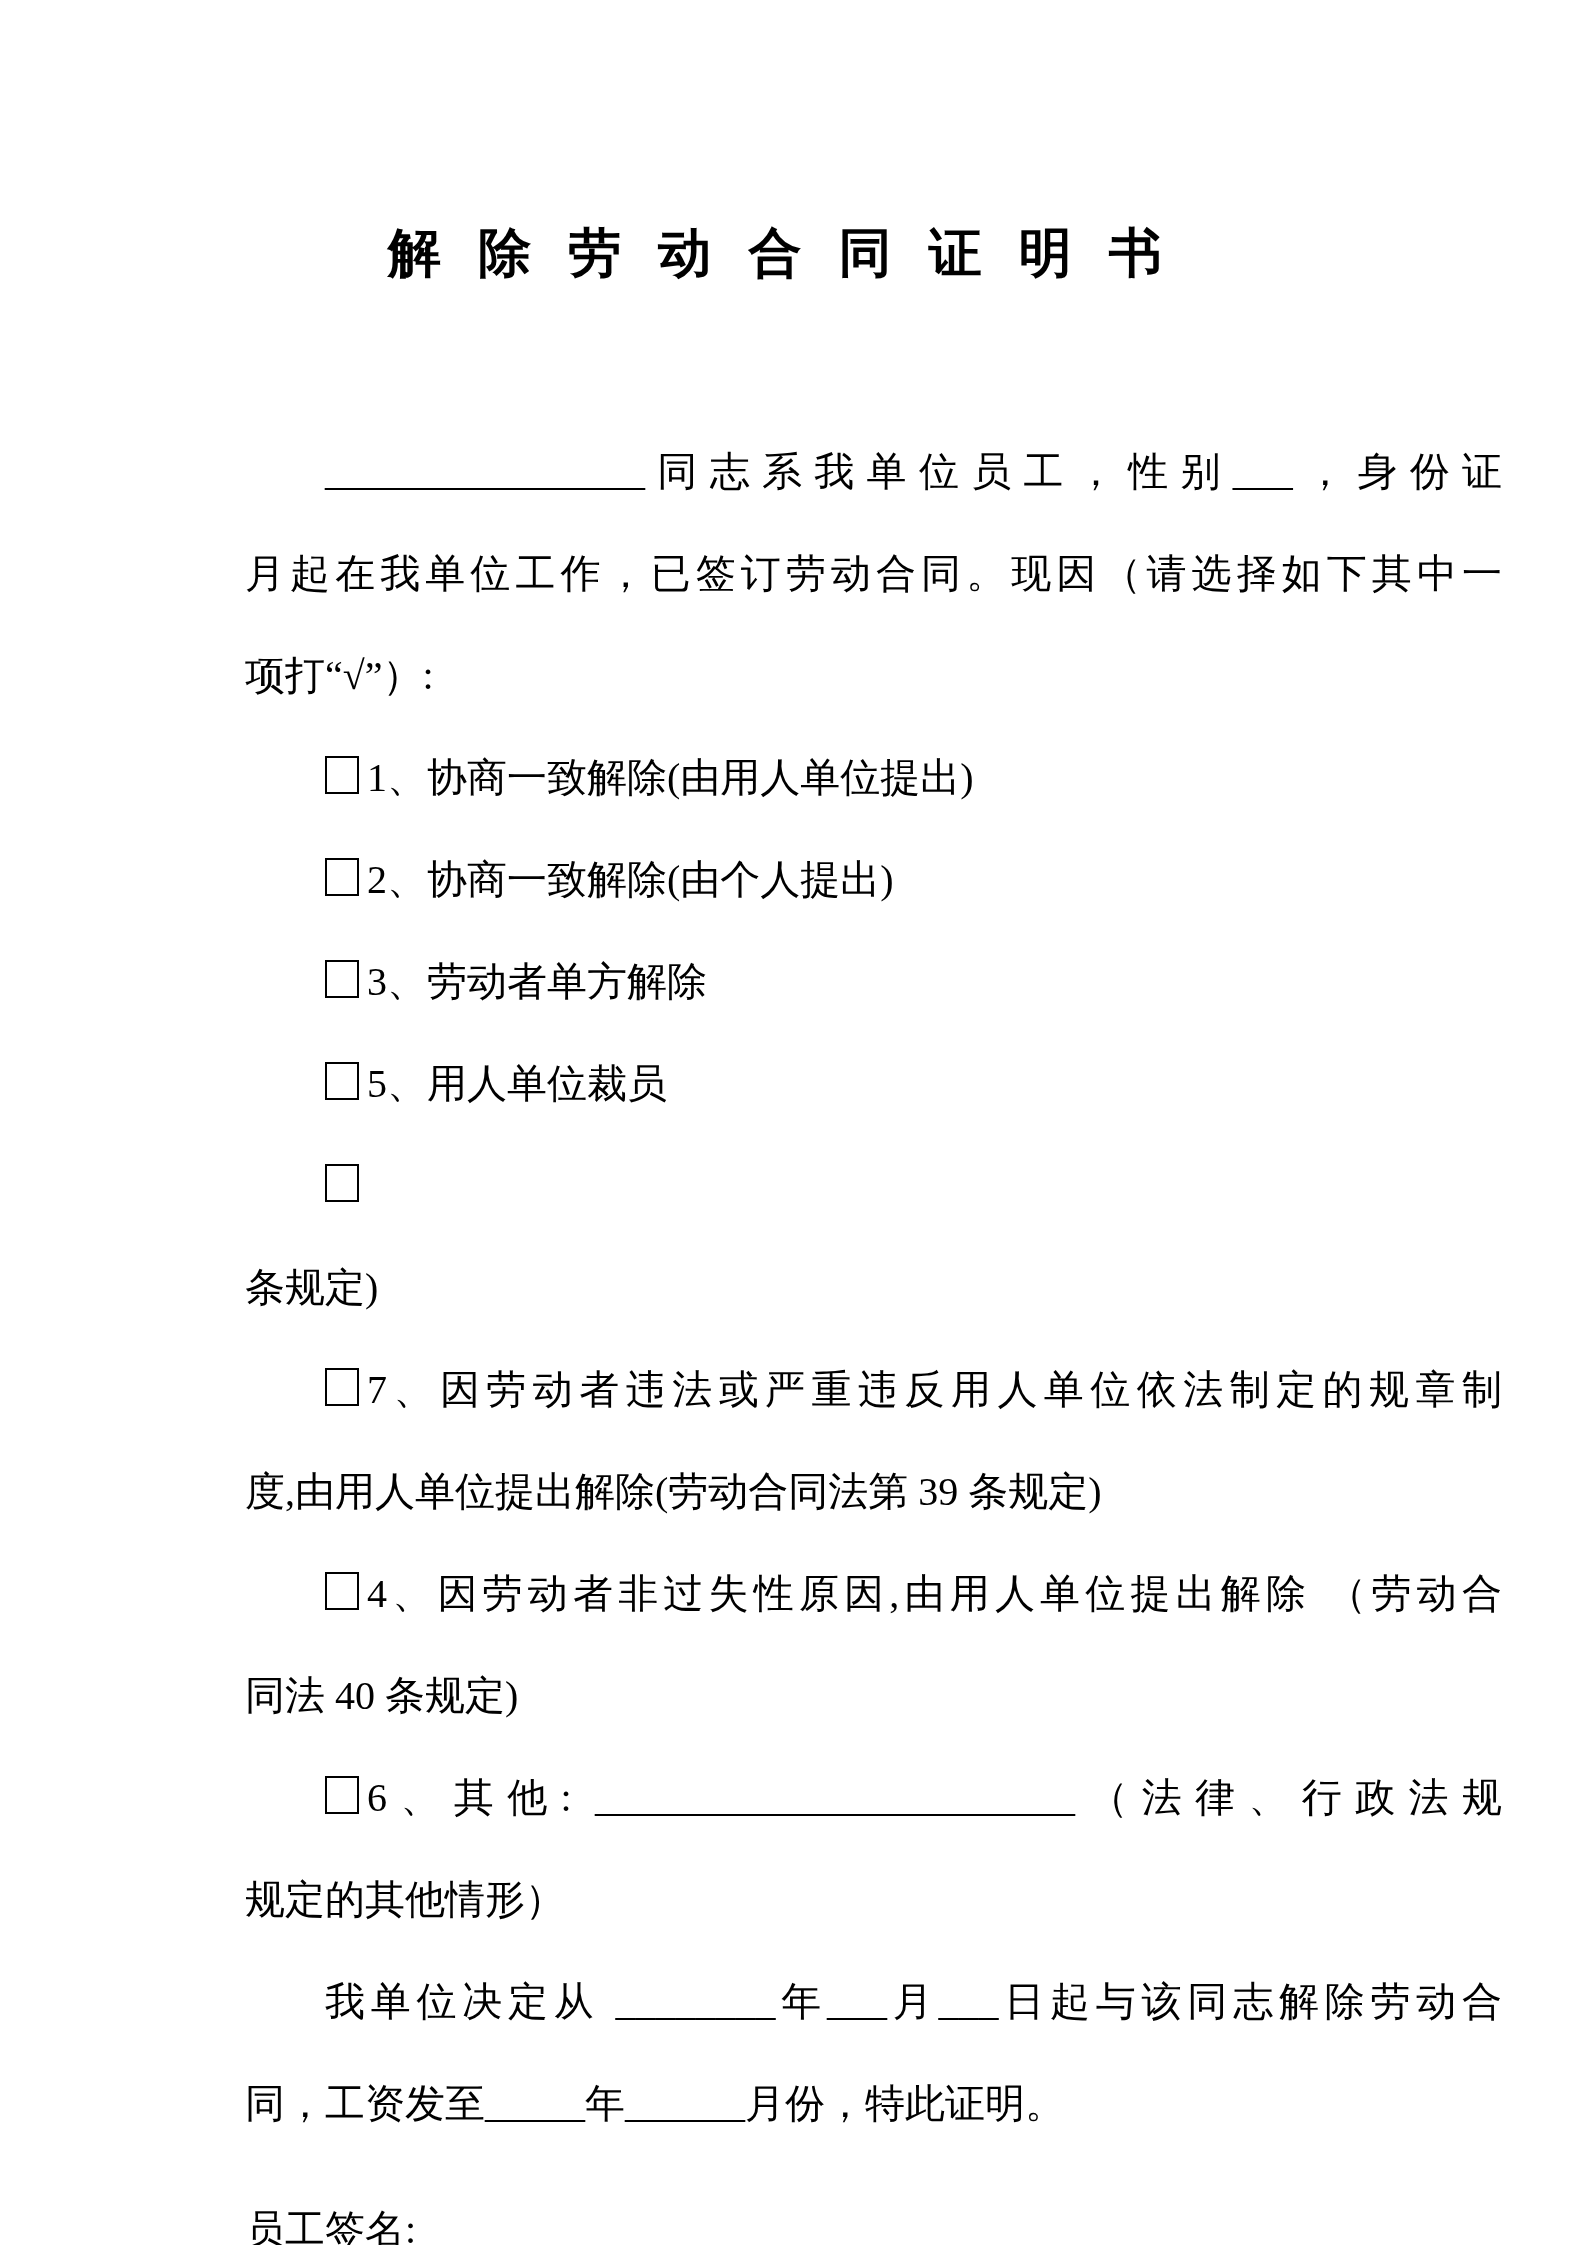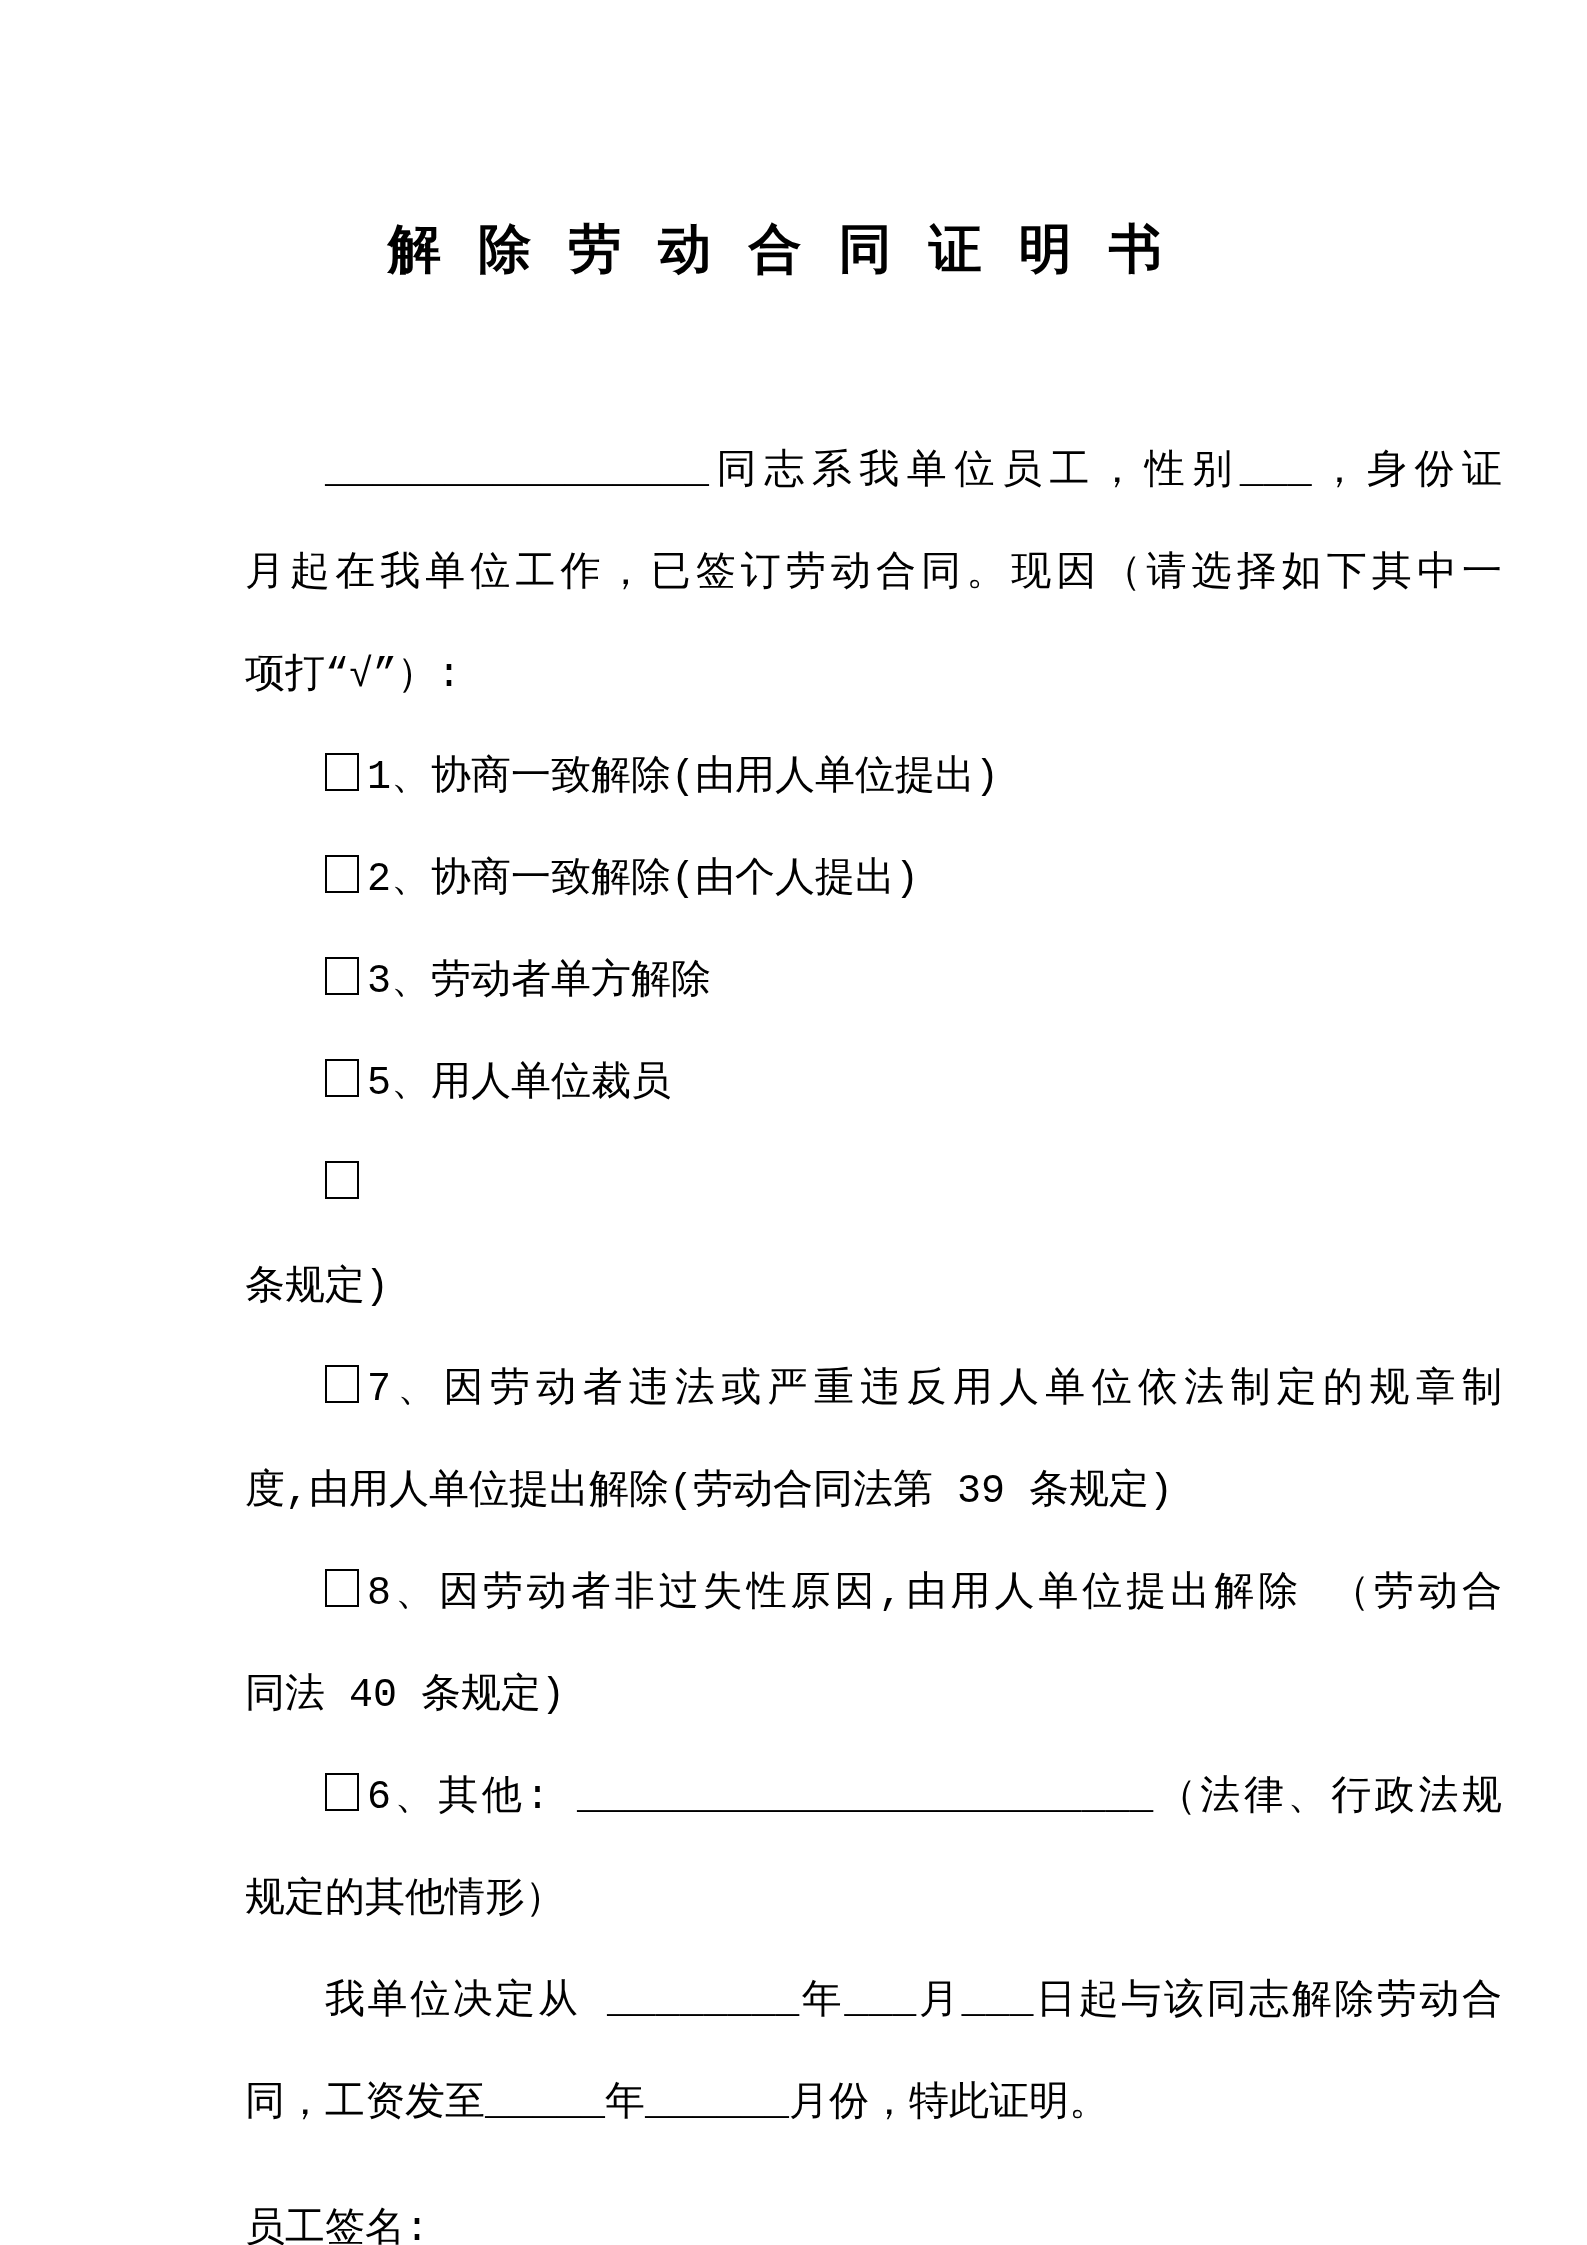--- a/index.html
+++ b/index.html
@@ -3,21 +3,21 @@
 <meta charset="utf-8">
 <style>
   html, body { margin: 0; padding: 0; background: #ffffff; }
   .page {
     position: relative;
     width: 1587px;
     height: 2245px;
     background: #ffffff;
     box-sizing: border-box;
     padding: 220px 85px 0 245px;
-    font-family: Liberation Mono, monospace;
+    font-family: Liberation Serif, serif;
     font-size: 40px;
     color: #000000;
     overflow: hidden;
   }
   .title {
     font-size: 53px;
     font-weight: bold;
     line-height: 66px;
     text-align: center;
     letter-spacing: 0.70em;
@@ -77,21 +77,21 @@
       <span class="checkbox"></span>
     </div>
     <div class="line">条规定)</div>
 
     <div class="line indent fill">
       <span class="checkbox"></span><span>7、因劳动者违法或严重违反用人单位依法制定的规章制</span>
     </div>
     <div class="line">度,由用人单位提出解除(劳动合同法第 39 条规定)</div>
 
     <div class="line indent fill">
-      <span class="checkbox"></span><span>8、因劳动者非过失性原因,由用人单位提出解除 （劳动合</span>
+      <span class="checkbox"></span><span>4、因劳动者非过失性原因,由用人单位提出解除 （劳动合</span>
     </div>
     <div class="line">同法 40 条规定)</div>
 
     <div class="line indent fill">
       <span class="checkbox"></span><span>6、其他: ________________________（法律、行政法规</span>
     </div>
     <div class="line">规定的其他情形）</div>
 
   </div>
 

